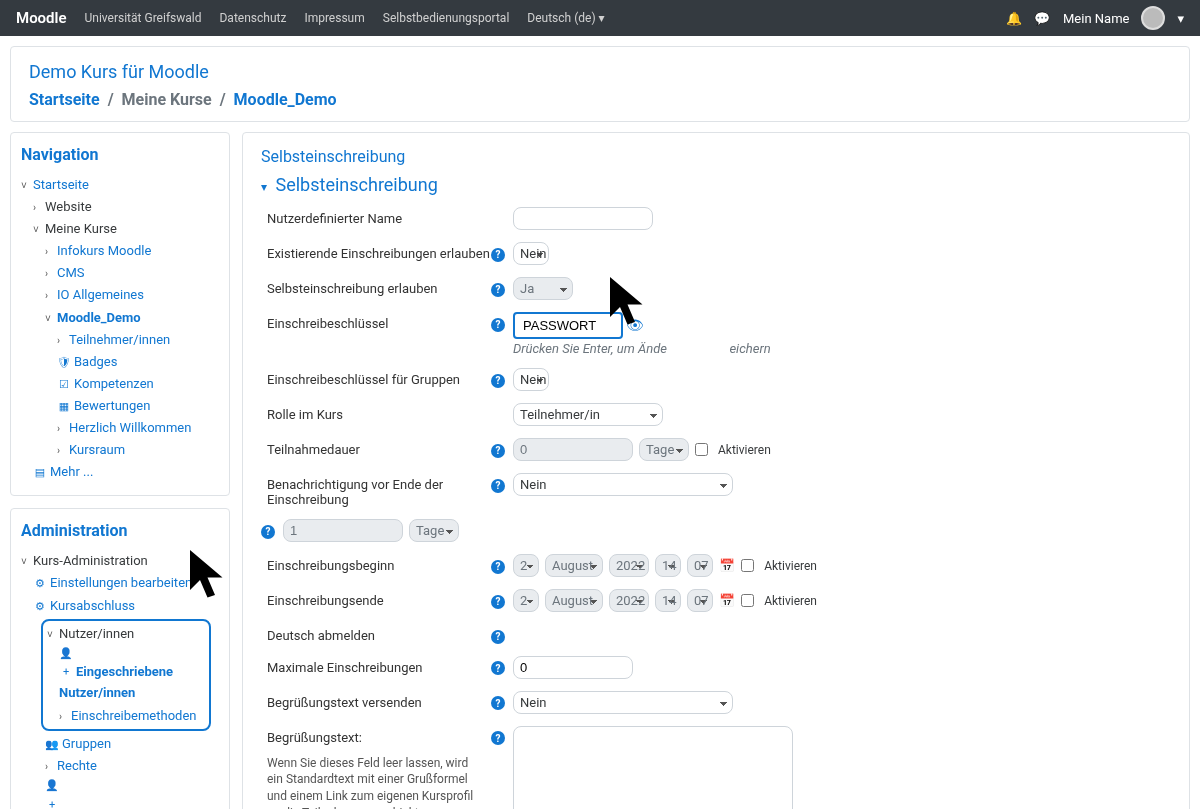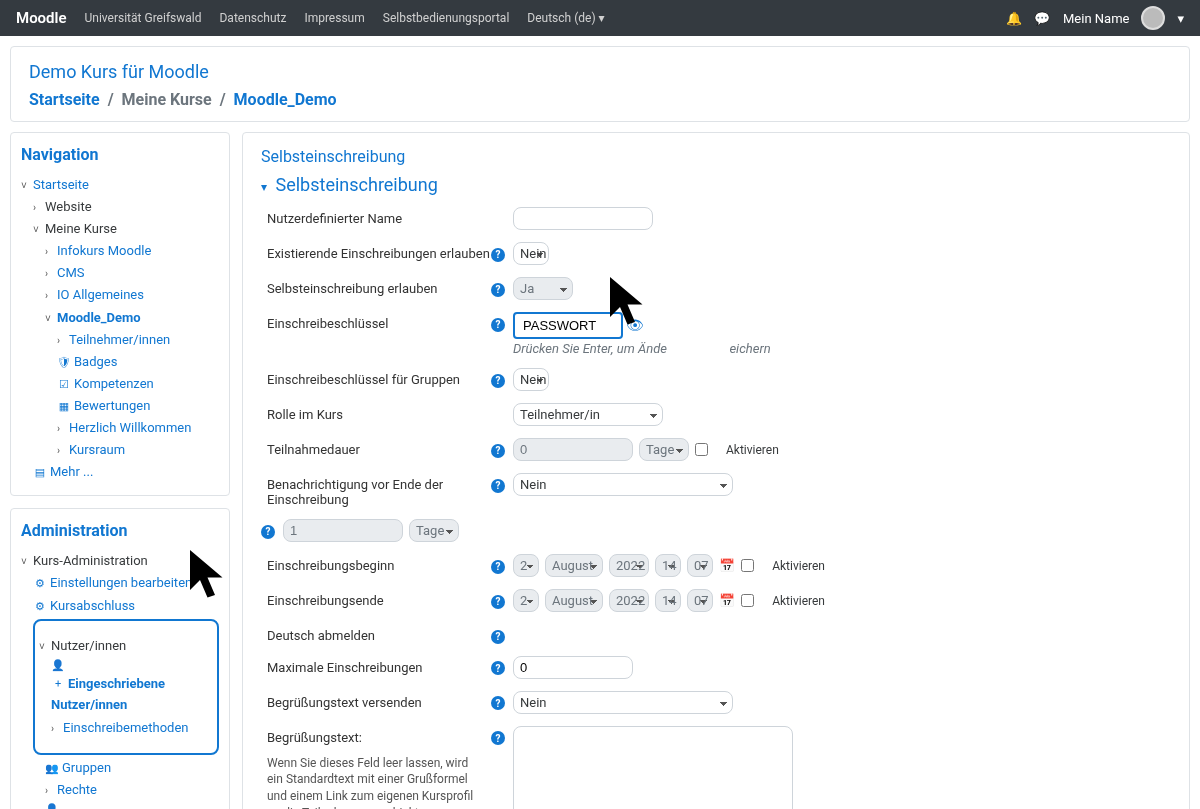--- a/index.html
+++ b/index.html
@@ -22,41 +22,41 @@
 .layout { display: flex; gap: 12px; padding: 10px; align-items: flex-start; }
 .sidebar { width: 220px; flex-shrink: 0; display: flex; flex-direction: column; gap: 12px; }
 .card { border: 1px solid #dee2e6; border-radius: 4px; padding: 12px 10px; background: #fff; }
 .card h3 { color: #1177d1; font-size: 16px; font-weight: 700; margin-bottom: 10px; }
 .tree { font-size: 13px; line-height: 1.7; }
 .tree ul { list-style: none; padding-left: 12px; }
 .tree > ul { padding-left: 0; }
 .tree .toggle { display: inline-block; width: 10px; color: #555; font-size: 10px; margin-right: 2px; }
 .tree .ico { display: inline-block; width: 14px; text-align: center; color: #1177d1; margin-right: 3px; font-size: 11px; }
 .tree .bold { font-weight: 700; }
-.highlight-box { border: 2px solid #1177d1; border-radius: 8px; padding: 14px 4px; margin: 2px 0; }
+.highlight-box { border: 2px solid #1177d1; border-radius: 8px; padding: 2px 4px; margin: 2px 8px; }
 
 .main { flex: 1; border: 1px solid #dee2e6; border-radius: 4px; padding: 14px 18px; }
 .main-heading { color: #1177d1; font-size: 16px; margin-bottom: 8px; }
 .section-heading { color: #1177d1; font-size: 18px; margin-bottom: 12px; }
 .section-heading .toggle { font-size: 12px; margin-right: 4px; color: #1177d1; }
 
 .form-row { display: flex; align-items: flex-start; margin-bottom: 12px; font-size: 13px; }
 .form-label { width: 230px; padding-top: 4px; padding-left: 6px; color: #333; }
 .form-help { width: 22px; padding-top: 4px; }
 .help-icon { display: inline-flex; width: 14px; height: 14px; border-radius: 50%; background: #1177d1; color: #fff; font-size: 10px; font-weight: bold; align-items: center; justify-content: center; }
 .form-field { flex: 1; display: flex; align-items: center; gap: 6px; flex-wrap: wrap; }
 .form-control, .form-select { border: 1px solid #ced4da; border-radius: 8px; padding: 3px 6px; font-size: 13px; background: #fff; }
 .form-control { min-width: 120px; }
 .form-select { padding-right: 18px; position: relative; background-image: linear-gradient(45deg, transparent 50%, #555 50%), linear-gradient(135deg, #555 50%, transparent 50%); background-position: right 8px top 10px, right 4px top 10px; background-size: 4px 4px, 4px 4px; background-repeat: no-repeat; }
 .form-select.disabled, .form-control.disabled { background-color: #e9ecef; color: #6c757d; }
 .input-highlight { border: 2px solid #1177d1; border-radius: 4px; padding: 4px 8px; width: 110px; font-size: 13px; }
 .eye-icon { color: #1177d1; font-size: 14px; }
 .hint { font-size: 13px; color: #6c757d; margin-top: 2px; font-style: italic; }
 .cal-icon { color: #1177d1; }
-.checkbox-label { display: flex; align-items: center; gap: 18px; font-size: 12px; }
+.checkbox-label { display: flex; align-items: center; gap: 10px; font-size: 12px; }
 textarea.form-control { width: 280px; height: 100px; }
 .desc-text { font-size: 12px; color: #555; max-width: 220px; line-height: 1.4; margin-top: 4px; }
 
 .cursor-overlay { position: absolute; pointer-events: none; }
 .cursor-svg { width: 60px; height: 60px; }
 </style>
 </head>
 <body>
 
 <div class="navbar">

